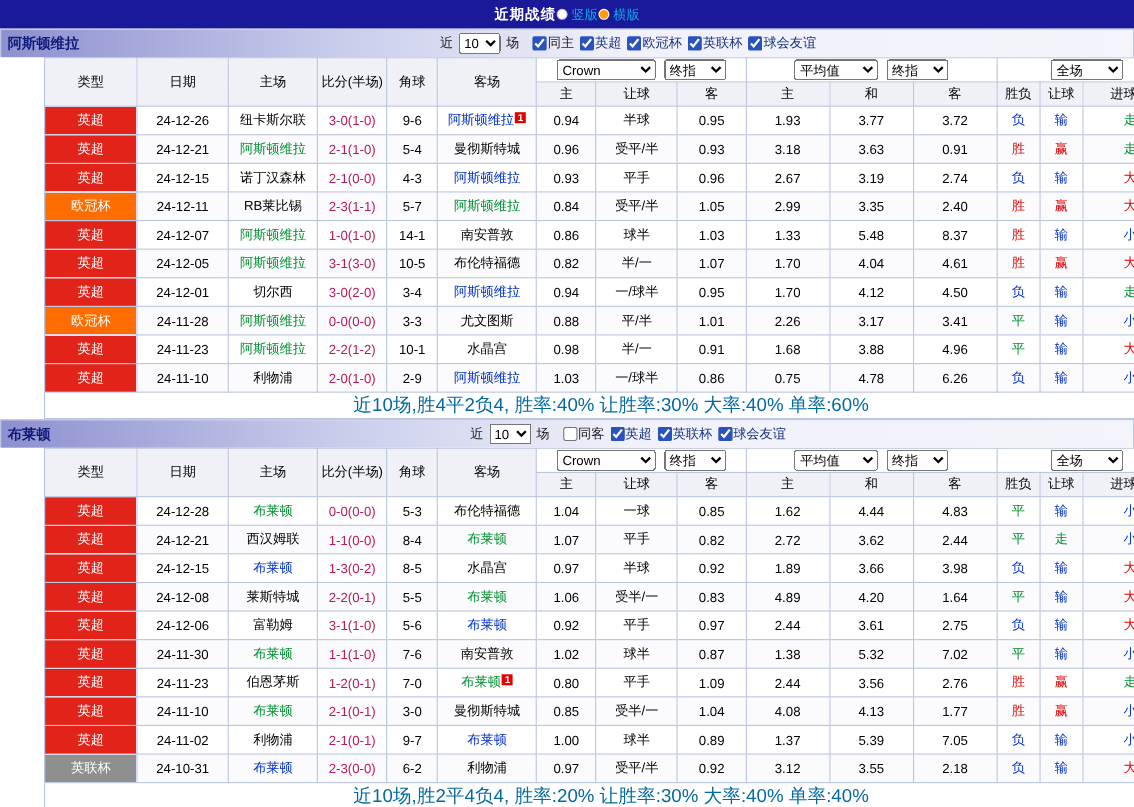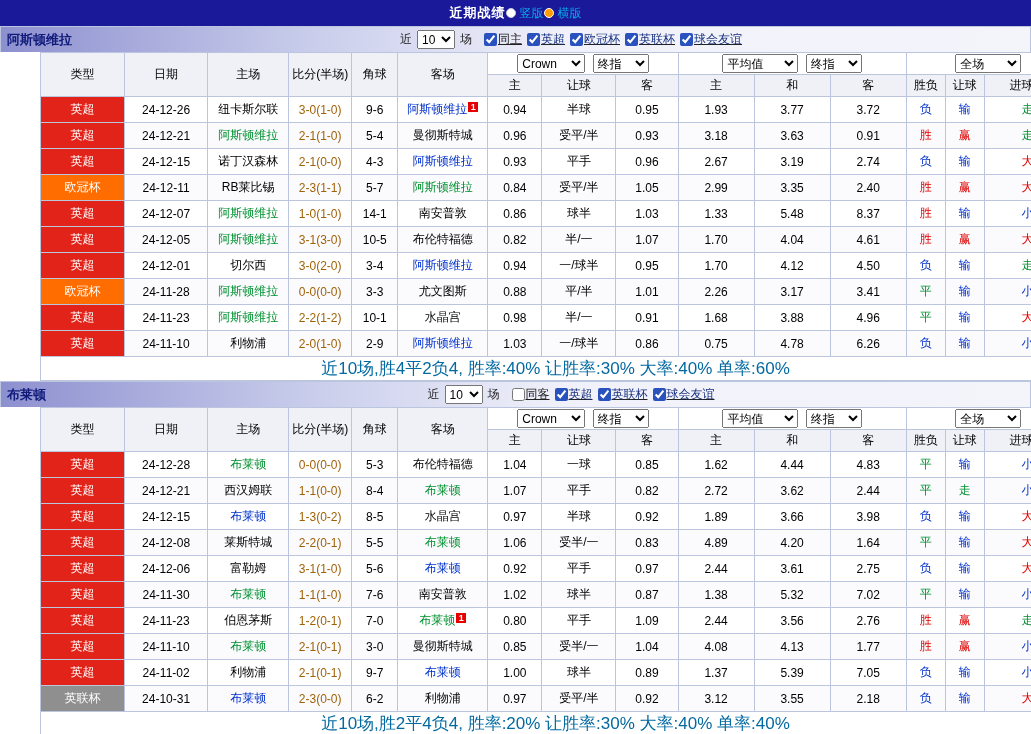--- a/index.html
+++ b/index.html
@@ -21,37 +21,37 @@
   
   .section-header {
     height:26px; position:relative;
     display:flex; align-items:center;
     background:linear-gradient(90deg,#8d90cf 0%,#c9cdeb 30%,#f0f1fa 55%,#f4f5fb 100%);
     border-left:1px solid #bcc5de; border-right:1px solid #bcc5de; border-top:1px solid #bcc5de;
   }
   .team-name { position:absolute; left:6px; font-weight:bold; color:#101a7a; font-size:13px; }
   .filters { margin:0 auto; position:relative; left:55px; display:flex; align-items:center; font-size:12px; color:#222; }
   .flabel { margin:0 3px; }
-  .checks { display:inline-flex; align-items:center; margin-left:6px;text-decoration:underline; }
+  .checks { display:inline-flex; align-items:center; margin-left:6px; }
   .chk { display:inline-flex; align-items:center; margin-right:2px; cursor:pointer; font-size:12px; }
   .chk input { width:13px; height:13px; margin:0 1px 0 3px; accent-color:#2a52be; }
   .chk.chk-plain span { color:#222; }
   .chk.chk-league span { color:#17307f; }
   
   .sel { font-size:12px; height:19px; vertical-align:middle; margin:0 2px; }
-  .w42{width:38px}.w68{width:68px}.w56{width:56px}.w76{width:76px}.w62{width:66px}
+  .w42{width:38px}.w68{width:90px}.w56{width:56px}.w76{width:76px}.w62{width:66px}
   
   table { width:1031px; table-layout:fixed; border-collapse:collapse;margin-left:40px; }
   th,td { border:1px solid #bcc5de; font-size:12px; text-align:center; white-space:nowrap; overflow:hidden; }
   thead th { background:#eff1f7; color:#000; font-weight:normal; height:22px; }
   thead th.sel-cell { background:#fff; }
   tbody td { height:26px; color:#000; background:#fff; }
   tbody tr.alt td { background:#fbfbfd; }
   td.league { color:#fff; }
-  td.score { color:#a16207; }
+  td.score { color:#be185d; }
   .t-green { color:#009030; }
   .t-blue  { color:#0030cc; }
   .t-red   { color:#e00000; }
   tfoot td.summary { height:24px; color:#0369a1; background:#fff; font-size:17px; }
   .redcard {
     display:inline-block; background:#e60000; color:#fff;
     font-size:9px; line-height:10px; width:10px; height:10px;
     margin-left:1px; font-weight:bold; vertical-align:3px;
   }
 </style>

